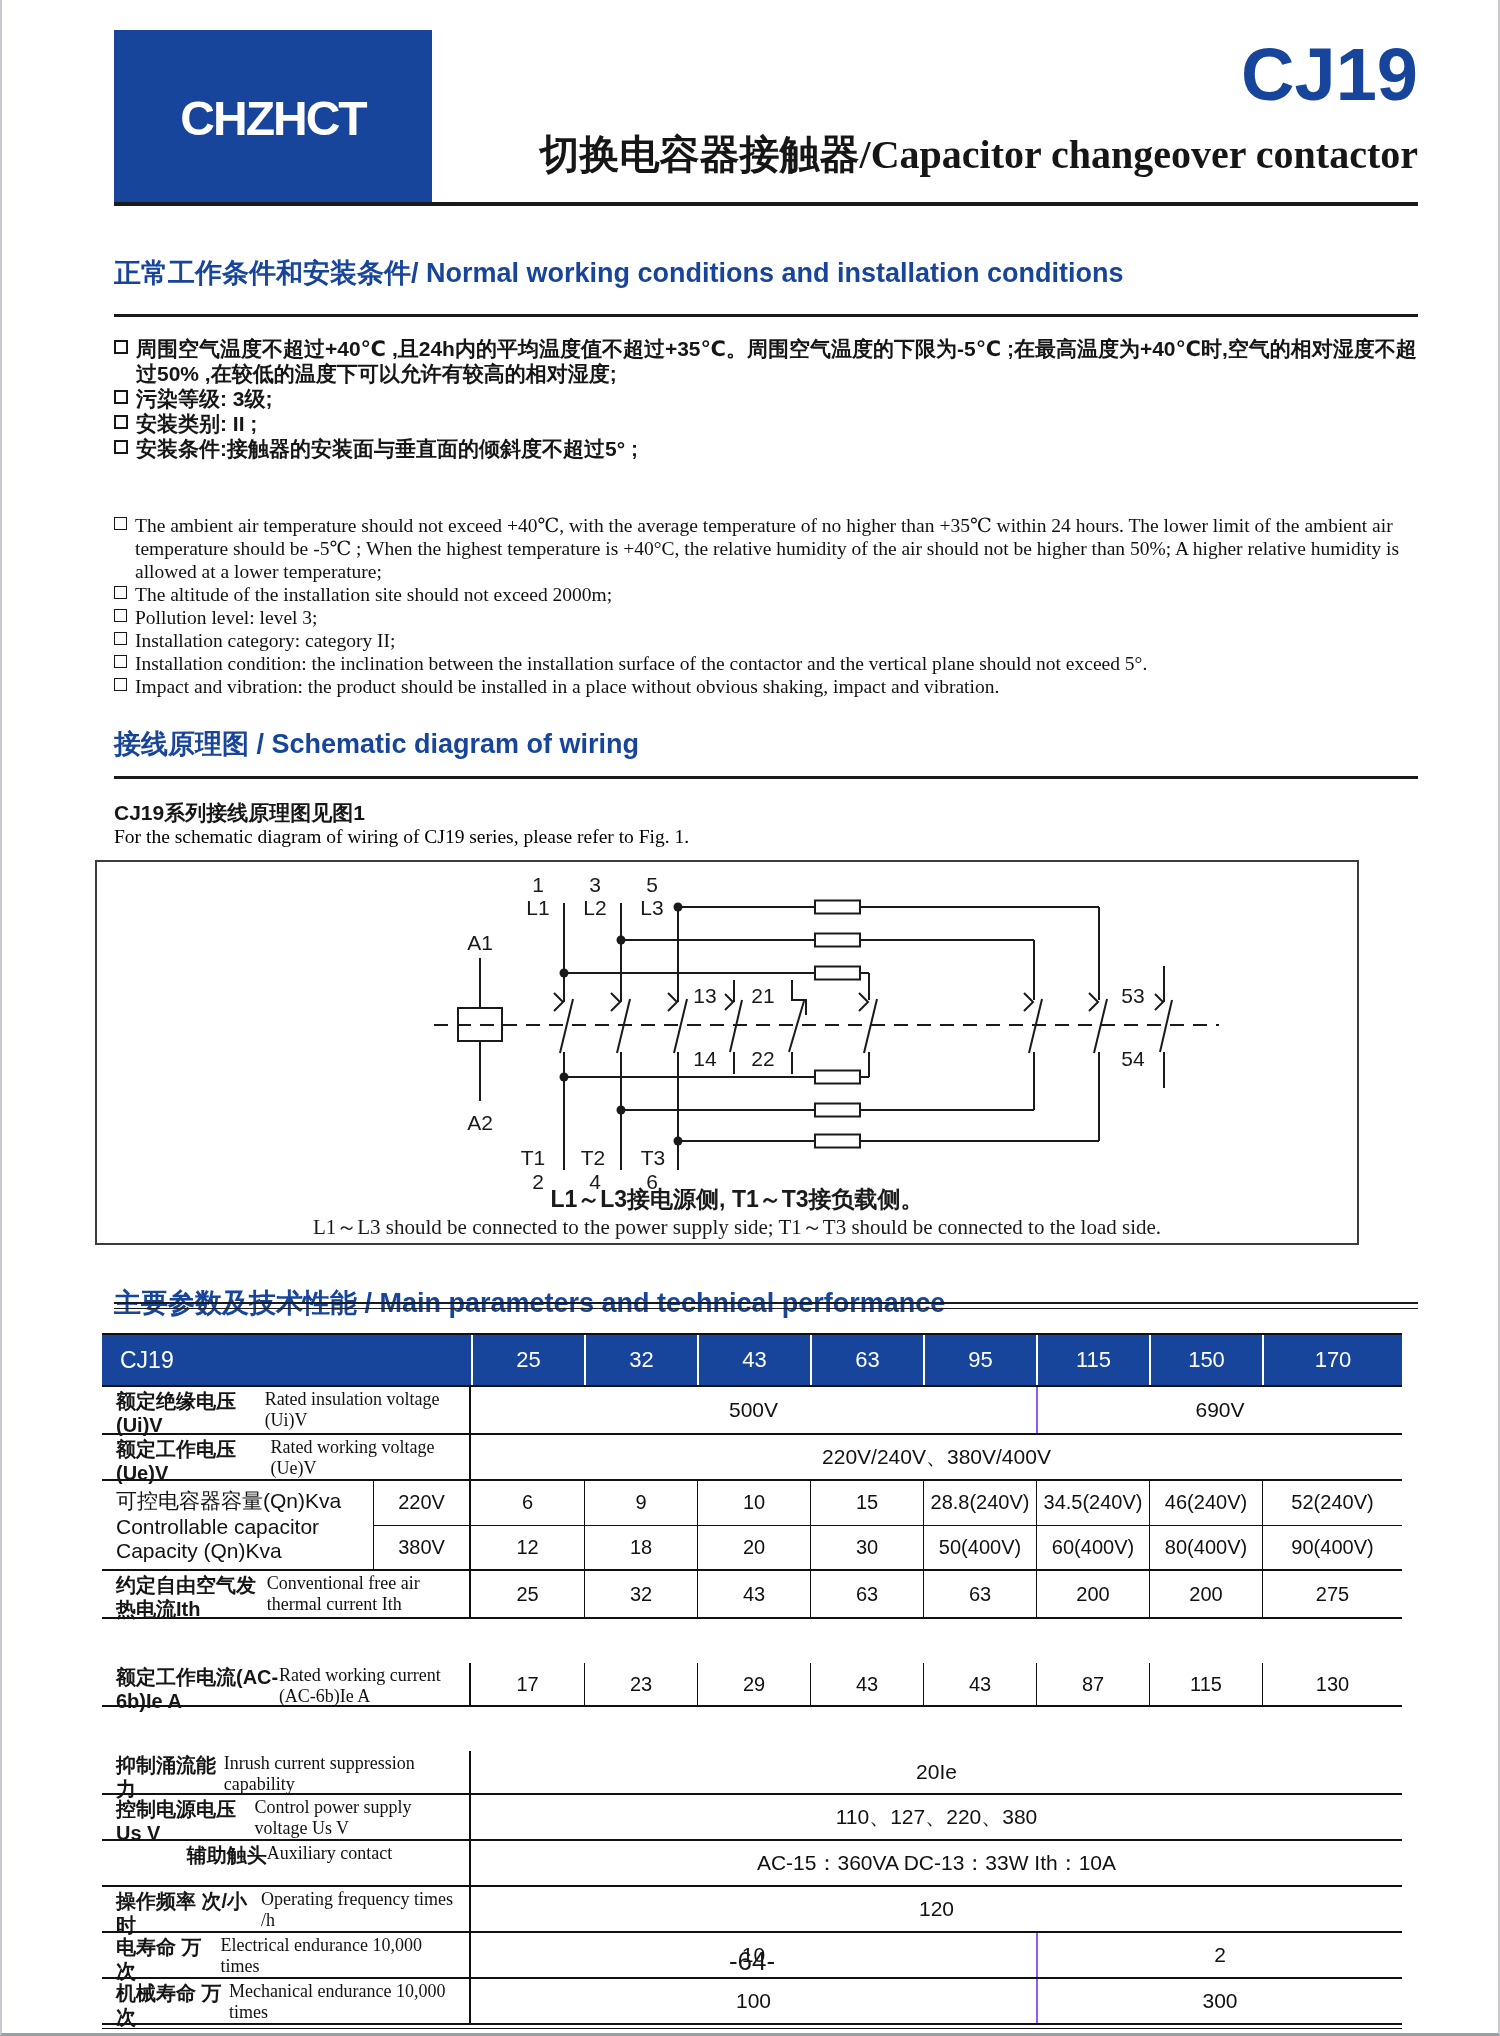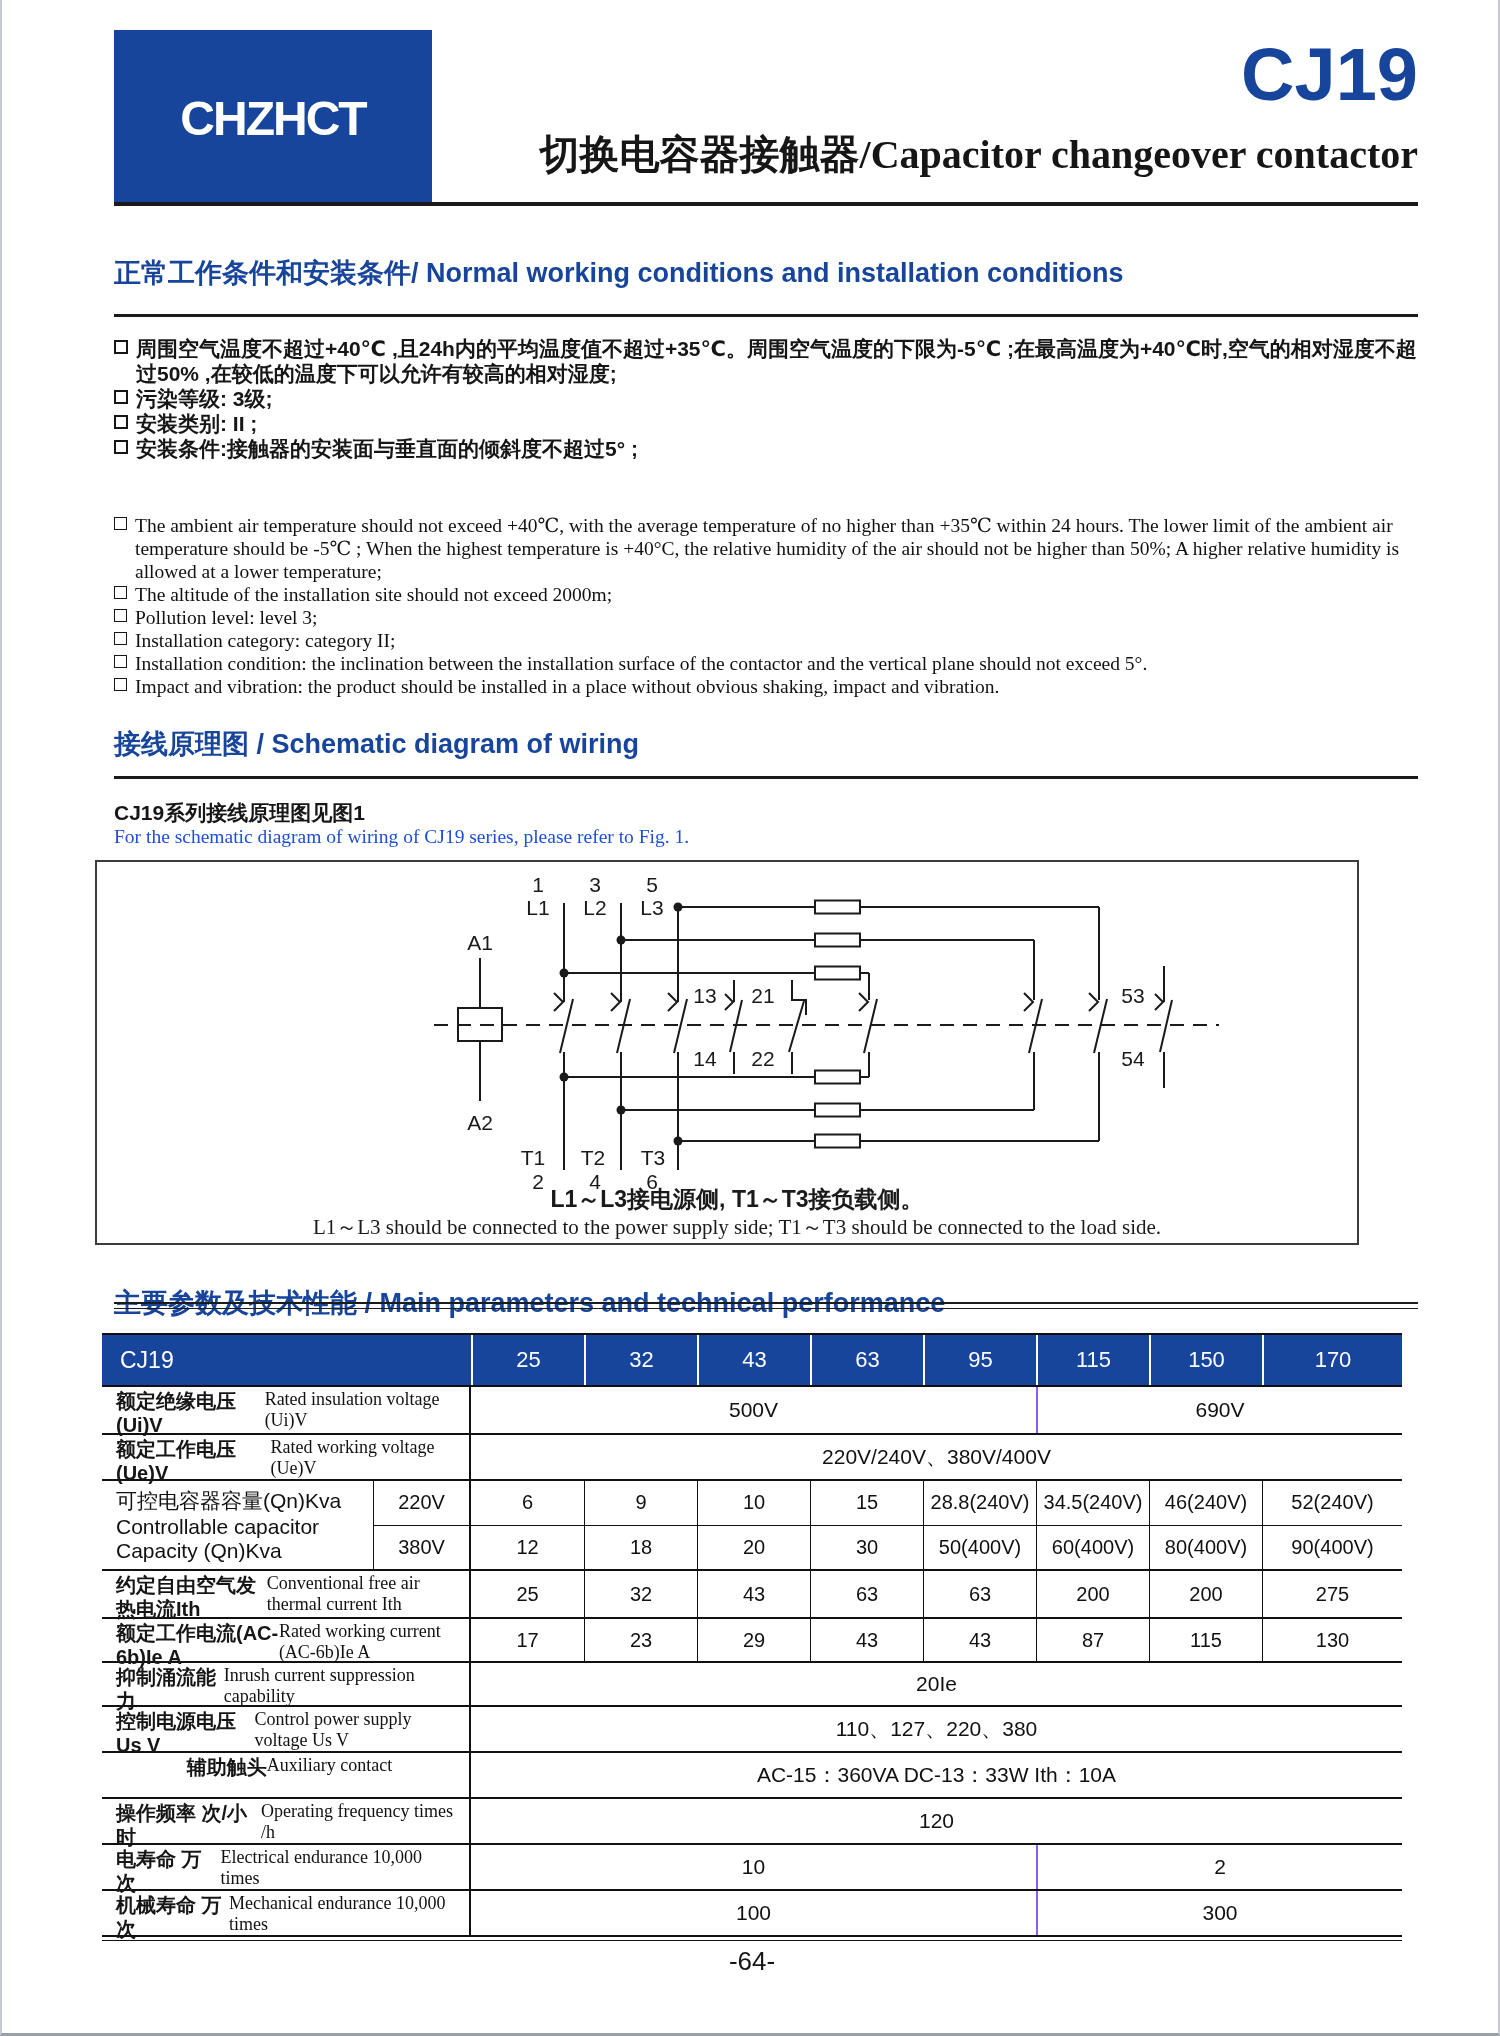--- a/index.html
+++ b/index.html
@@ -24,21 +24,21 @@
   .blist{position:absolute;left:112px;}
   .blist .item{display:flex;align-items:flex-start;}
   .blist .box{flex:none;width:14px;height:14px;border:2px solid #161616;margin-right:8px;box-sizing:border-box;}
   .zh-list{top:336px;width:1320px;font-size:21px;line-height:25px;font-weight:600;color:#161616;}
   .zh-list .box{margin-top:4px;}
   .en-list{top:514px;width:1330px;font-family:"Liberation Serif","DejaVu Serif",serif;
            font-size:19.5px;line-height:23px;font-weight:normal;color:#111;}
   .en-list .box{margin-top:3px;width:13px;height:13px;border-width:1.5px;}
   
   .note-zh{position:absolute;left:112px;top:799px;font-size:21px;font-weight:600;color:#161616;}
-  .note-en{position:absolute;left:112px;top:826px;font-family:"Liberation Serif","DejaVu Serif",serif;font-size:19.5px;color:#1d4ed8;}
+  .note-en{position:absolute;left:112px;top:826px;font-family:"Liberation Serif","DejaVu Serif",serif;font-size:19.5px;color:#000000;}
   .figure{position:absolute;left:93px;top:860px;width:1264px;height:385px;border:2px solid #3c3c3c;box-sizing:border-box;}
   .figure svg{display:block;}
   
   .ptable{position:absolute;left:100px;top:1333px;width:1300px;border-top:2px solid #111;font-size:21px;}
   .t-head{display:flex;height:50px;background:#17459B;color:#fff;border-bottom:2.5px solid #111;}
   .th-model{width:369px;display:flex;align-items:center;padding-left:18px;font-size:23px;box-sizing:border-box;}
   .th{display:flex;align-items:center;justify-content:center;border-left:2px solid #fff;font-size:22px;box-sizing:border-box;}
   .wc{width:113px;}.wl{width:140px;}
   .t-row{display:flex;border-bottom:2px solid #111;box-sizing:border-box;}
   .lbl{width:369px;border-right:2px solid #111;display:flex;flex-direction:row;justify-content:center;
@@ -57,21 +57,21 @@
   
   .qn-label{width:272px;border-right:1.5px solid #111;display:flex;flex-direction:column;justify-content:center;
             padding:2px 6px 2px 14px;box-sizing:border-box;}
   .qn-sub{width:97px;border-right:2px solid #111;display:flex;flex-direction:column;box-sizing:border-box;}
   .qn-sub .s{flex:1;display:flex;align-items:center;justify-content:center;font-size:20px;}
   .qn-sub .s + .s{border-top:1.5px solid #111;}
   .qn-vals{flex:1;display:flex;flex-direction:column;}
   .qn-vals .vrow{flex:1;display:flex;}
   .qn-vals .vrow + .vrow{border-top:1.5px solid #111;}
   .t-bottom{height:3px;border-bottom:1.5px solid #111;}
-  .h48{height:48px;}.h46{height:46px;}.h90{height:90px;}.h44{height:44px;}
+  .h48{height:48px;}.h46{height:46px;}.h90{height:90px;}.h44{height:44px;margin-top:44px;}
   
   .pageno{position:absolute;left:0;top:1946px;width:1500px;text-align:center;font-size:26px;color:#161616;}
 </style>
 </head>
 <body>
 
 <div class="page">
 
   <div class="logo-box">
     <span class="logo-text">CHZHCT</span>

